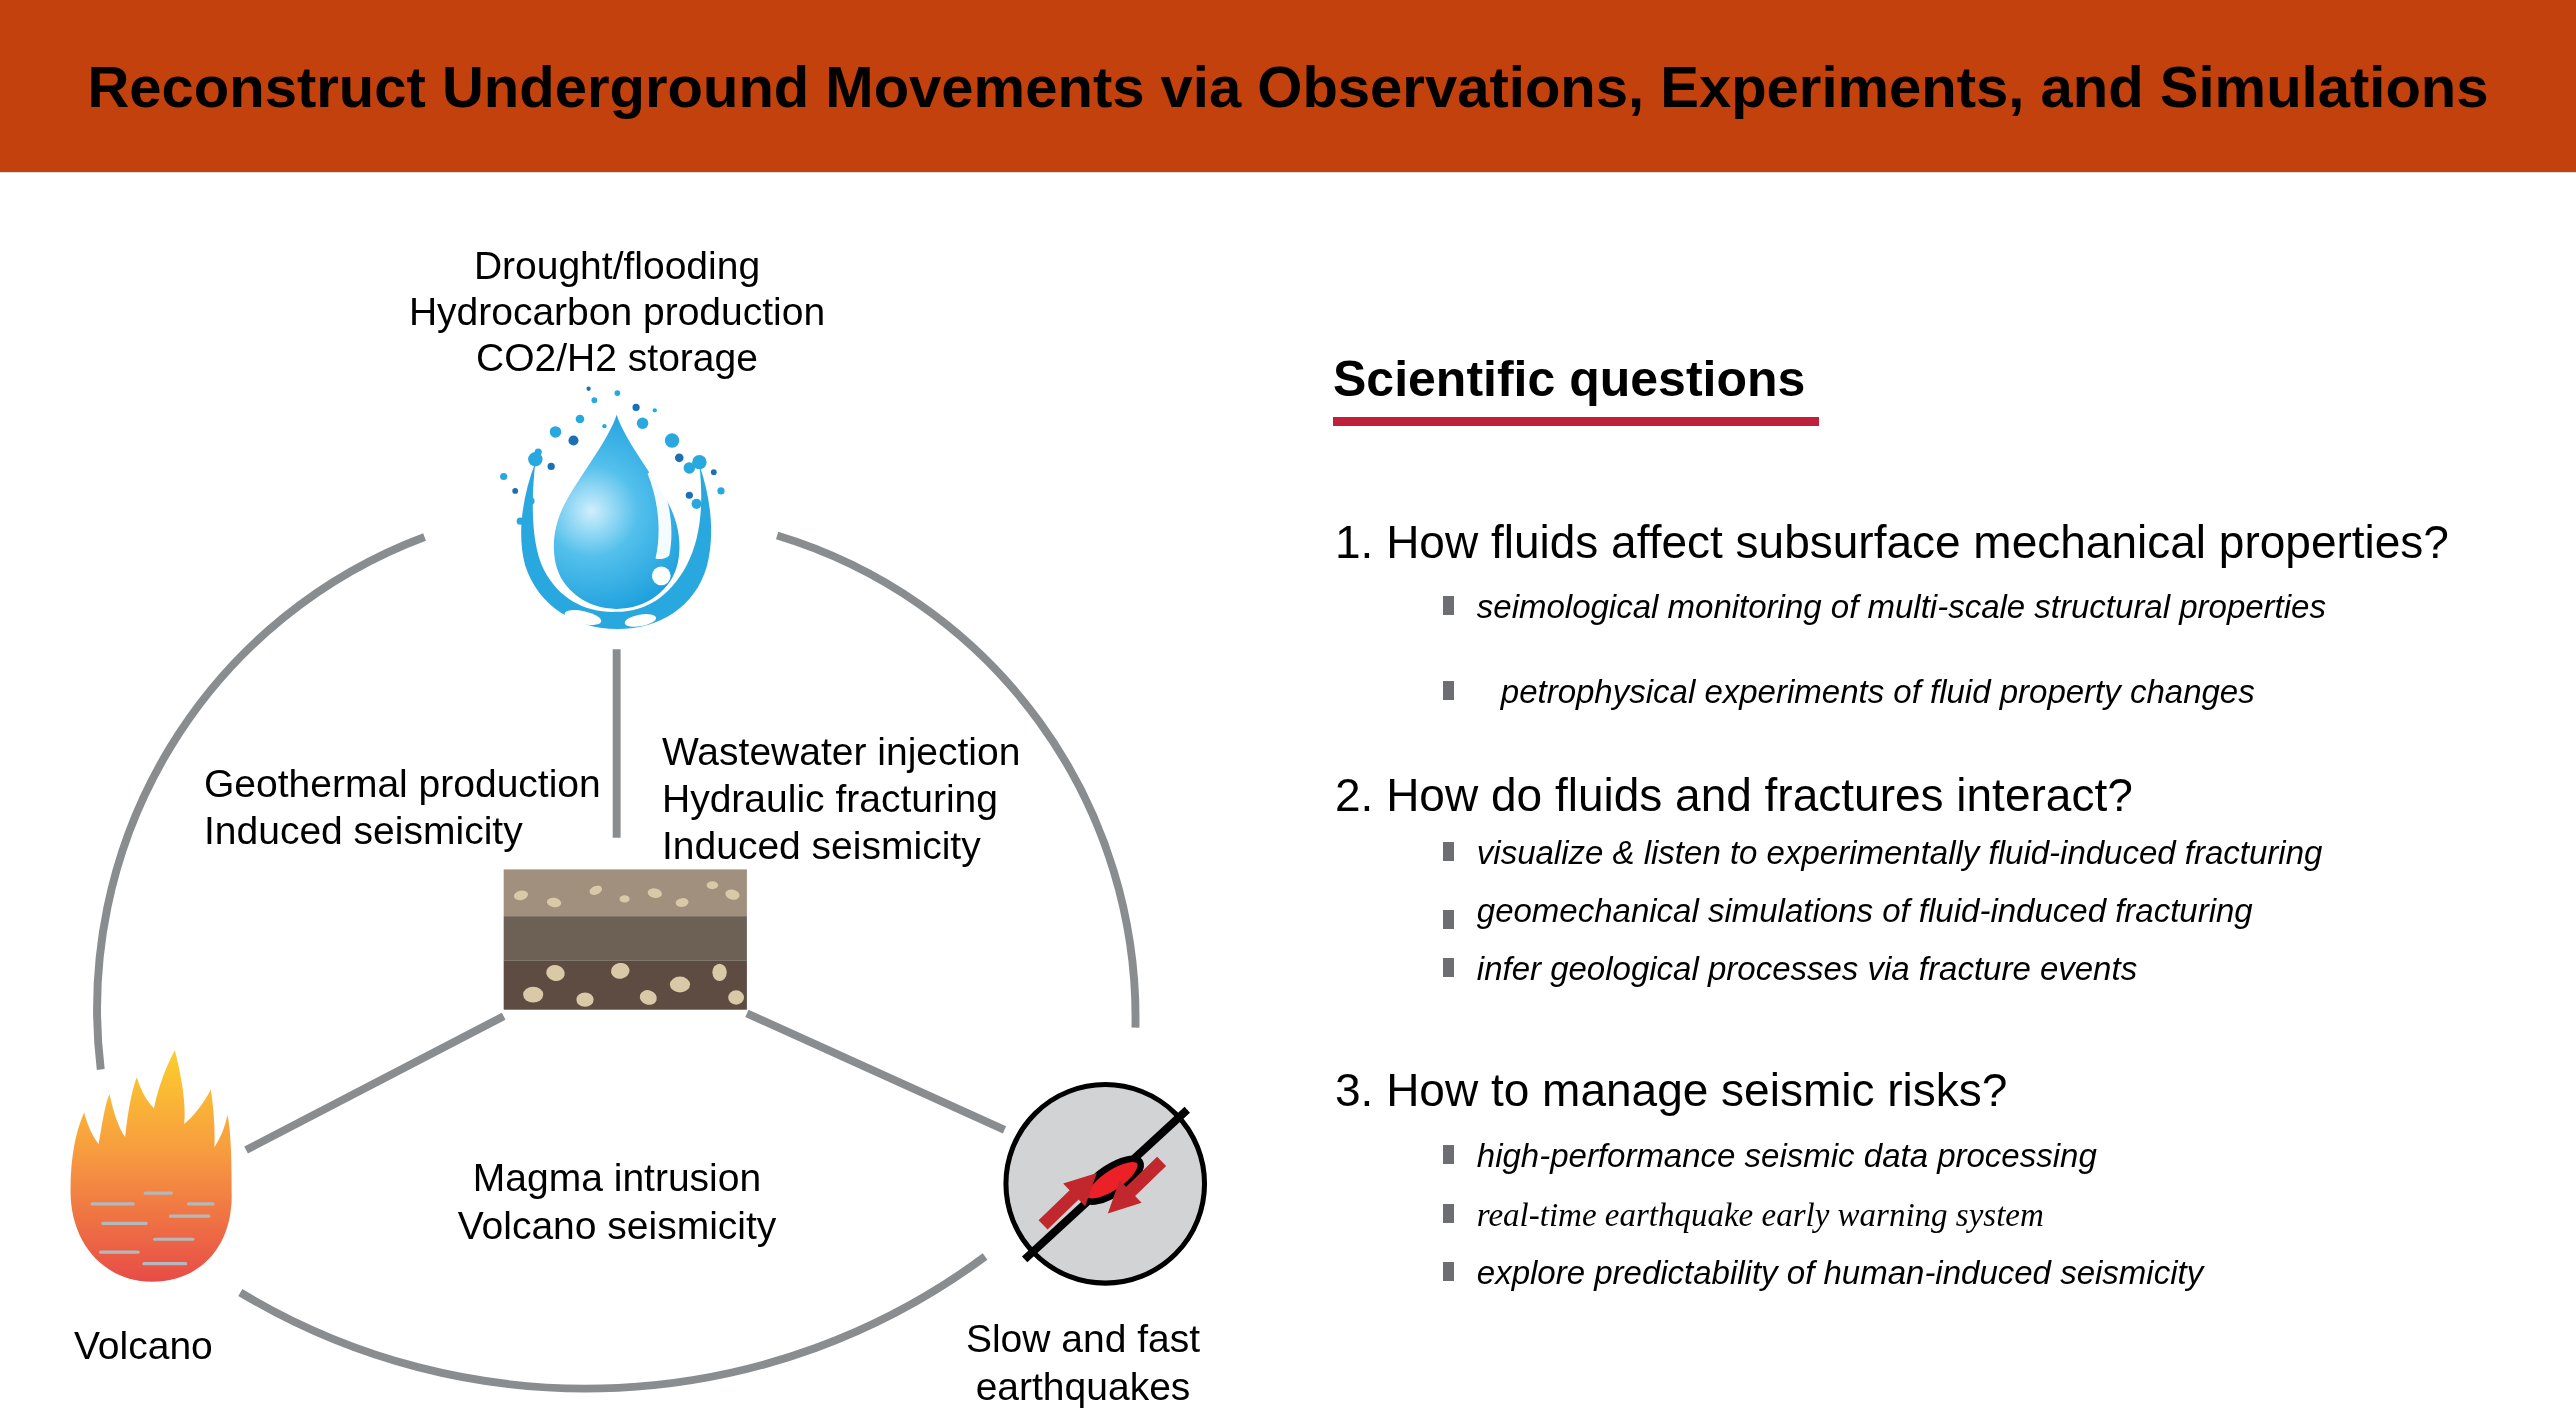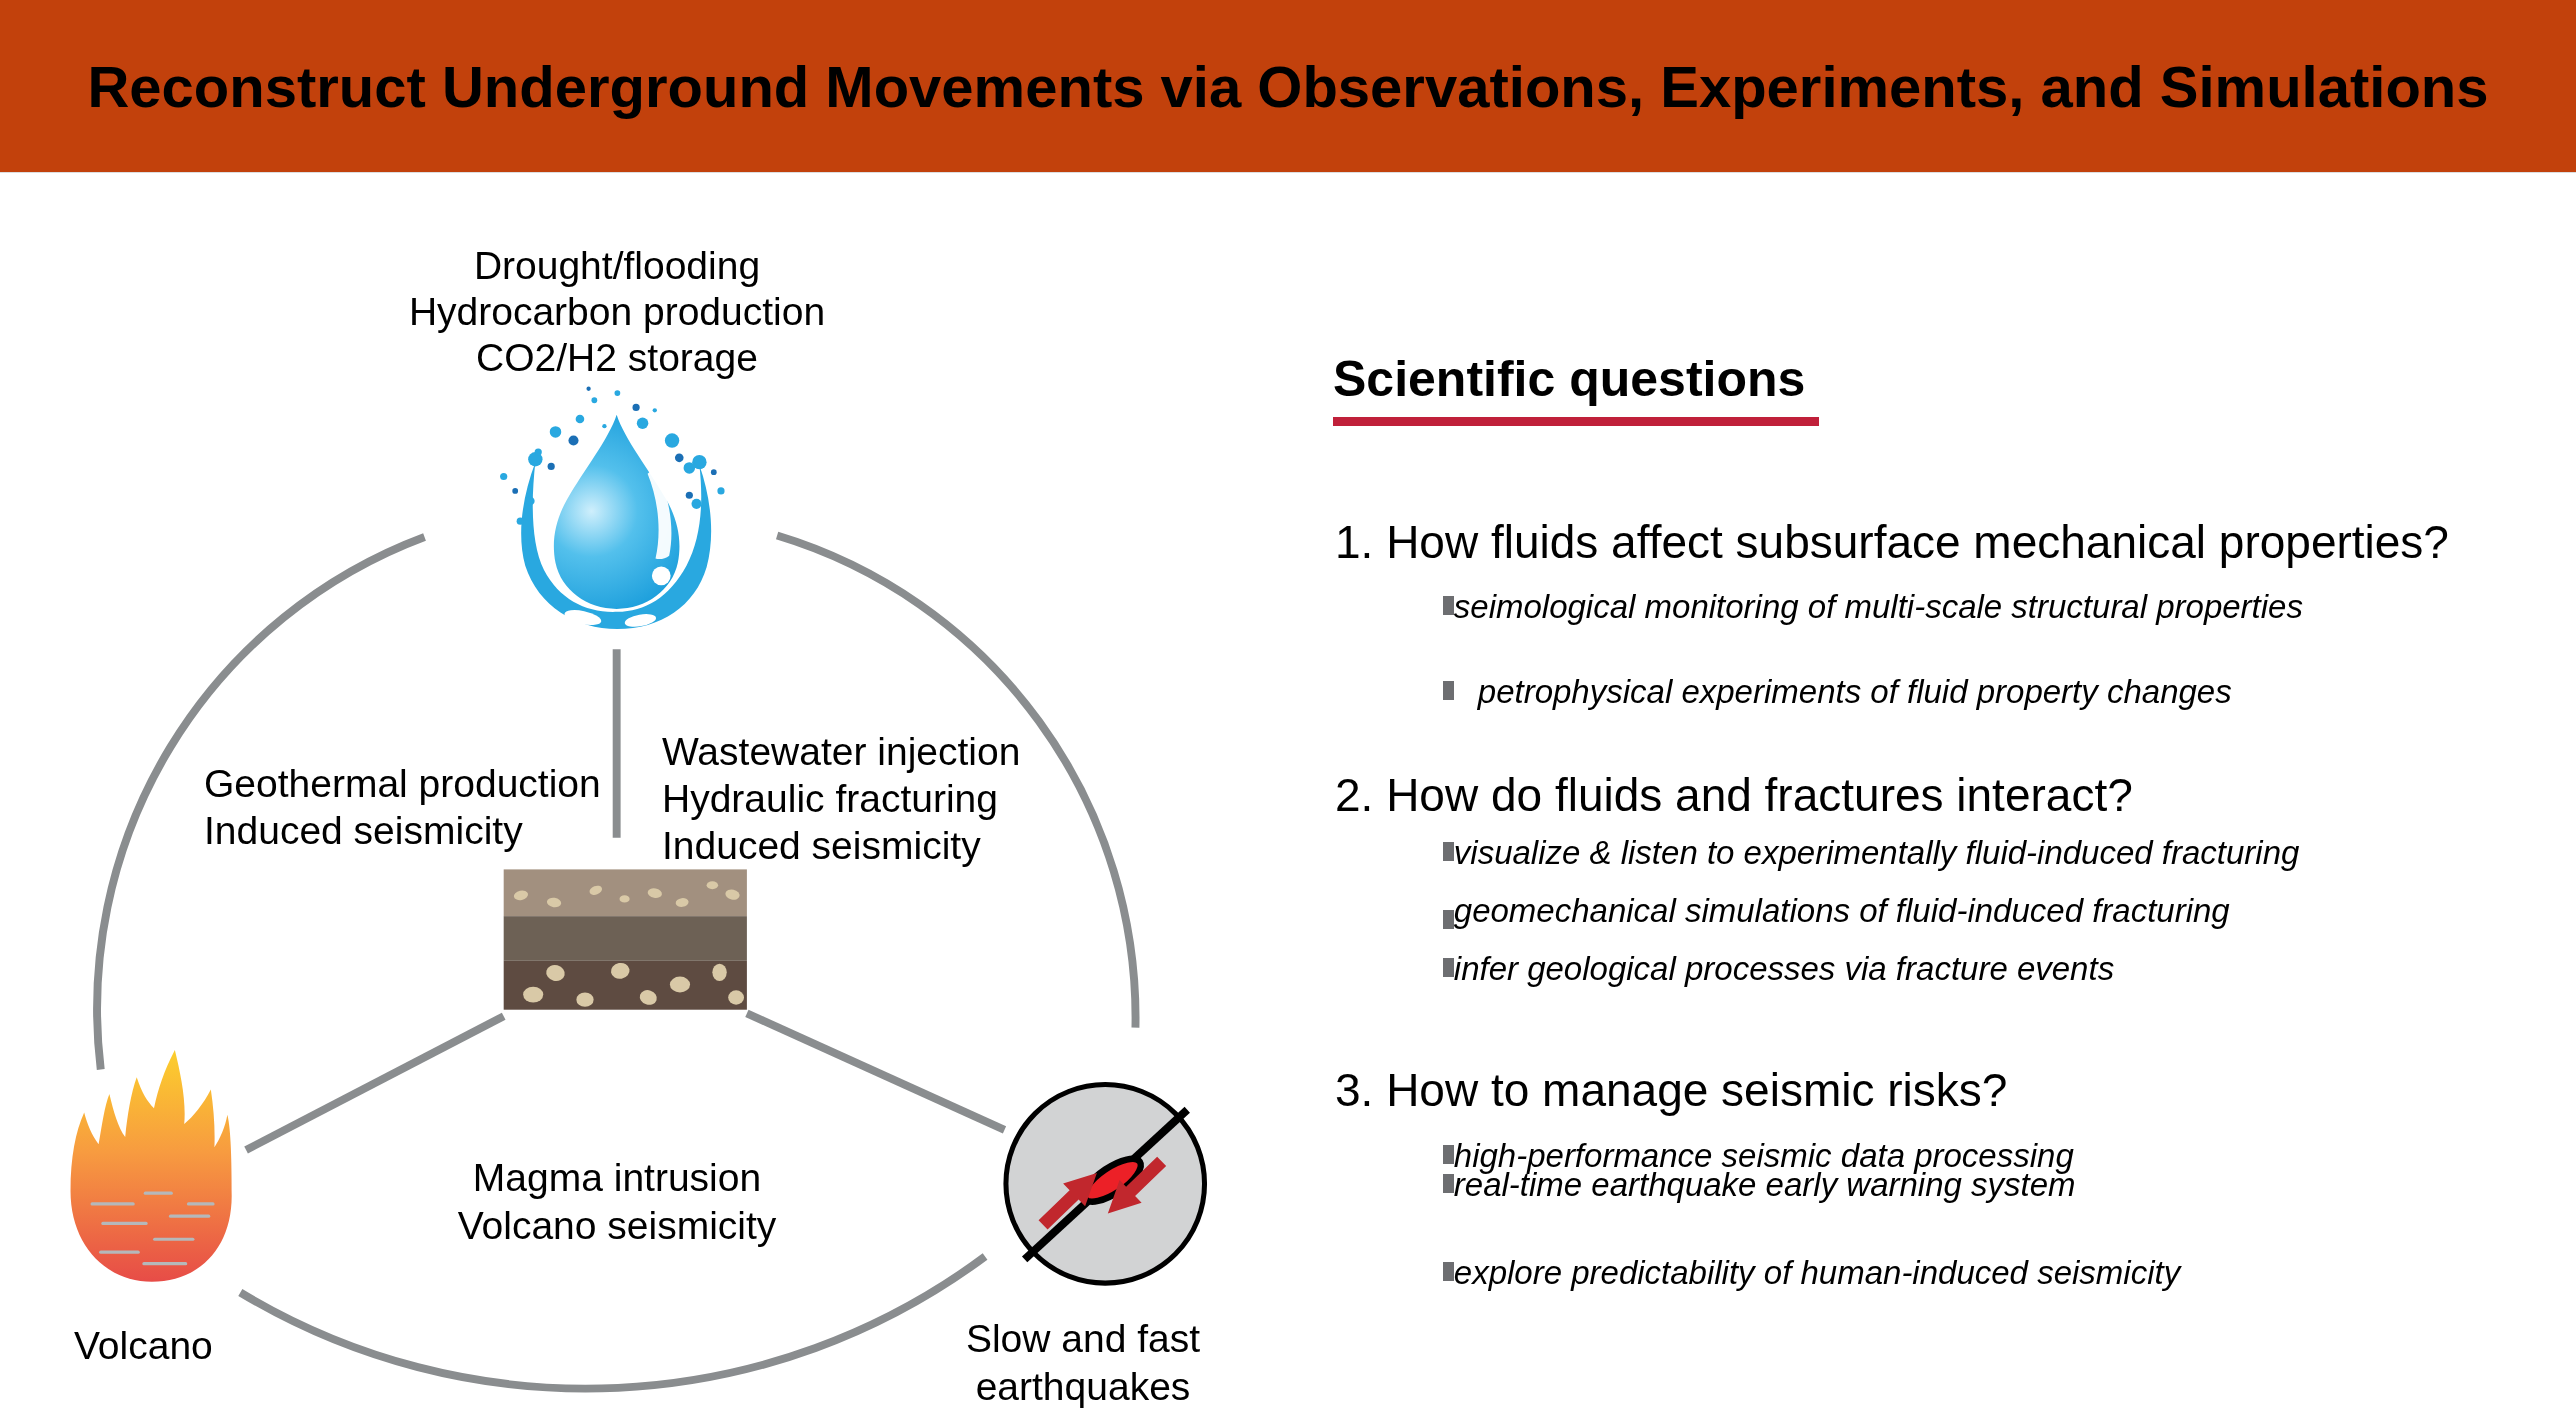--- a/index.html
+++ b/index.html
@@ -20,21 +20,21 @@
   .lh67{line-height:48px;}
   .panel-heading{
     position:absolute;left:1333px;top:350px;font-size:50px;font-weight:bold;white-space:nowrap;
   }
   .heading-underline{
     position:absolute;left:1333px;top:417px;width:486px;height:8.6px;background:#c0203a;
   }
   .qhead{position:absolute;left:1335px;font-size:46px;white-space:nowrap;}
   .bullet{position:absolute;left:1443px;display:flex;align-items:flex-start;}
   .bullet .sq{width:10.8px;height:18.7px;background:#6d6e71;margin-top:7.2px;flex:none;}
-  .bullet .bt{font-style:italic;font-size:33px;line-height:36px;white-space:nowrap;}
+  .bullet .bt{font-style:italic;font-size:33px;line-height:36px;margin-left:23px;white-space:nowrap;}
 </style>
 </head>
 <body>
 
 <div class="banner">
   <div class="title">Reconstruct Underground Movements via Observations, Experiments, and Simulations</div>
 </div>
 
 <svg class="diagram-svg" viewBox="0 0 3580 1966">
   <defs>
@@ -200,21 +200,21 @@
 <div class="bullet" style="top:951px;">
   <span class="sq"></span>
   <span class="bt">infer geological processes via fracture events</span>
 </div>
 
 <div class="qhead" style="top:1063px;">3. How to manage seismic risks?</div>
 <div class="bullet" style="top:1138px;">
   <span class="sq"></span>
   <span class="bt">high-performance seismic data processing</span>
 </div>
-<div class="bullet" style="top:1167px;">
+<div class="bullet" style="top:1197px;font-family:Liberation Serif, serif;">
   <span class="sq"></span>
   <span class="bt">real-time earthquake early warning system</span>
 </div>
 <div class="bullet" style="top:1255px;">
   <span class="sq"></span>
   <span class="bt">explore predictability of human-induced seismicity</span>
 </div>
 
 
 </body></html>

